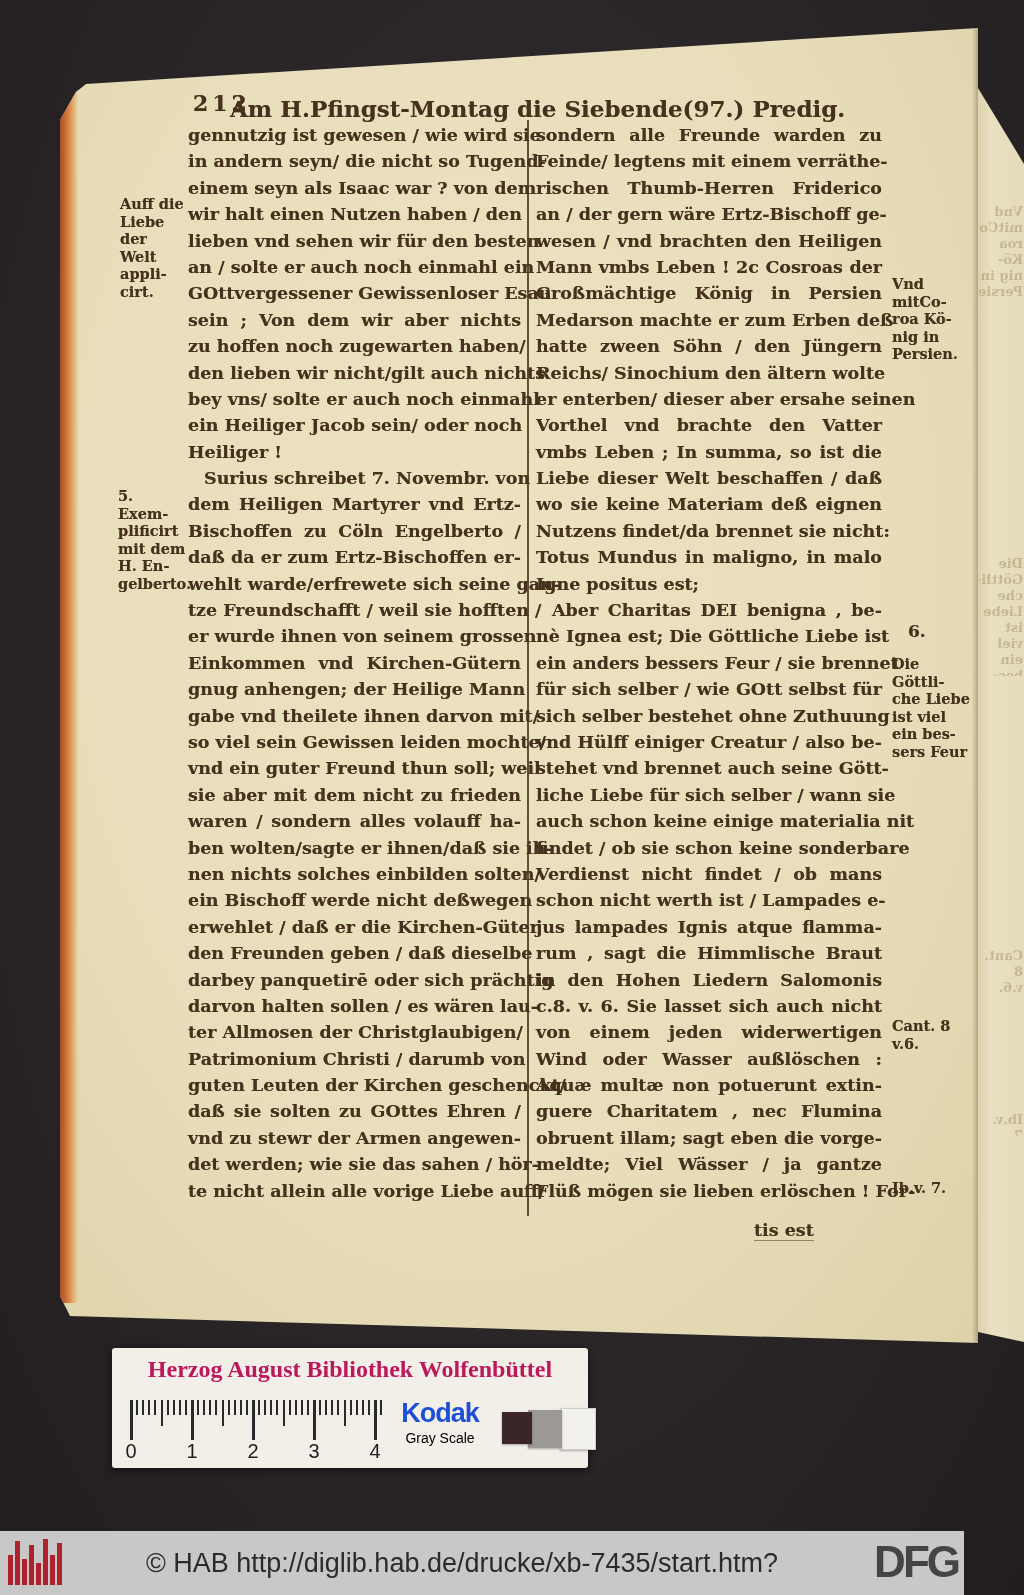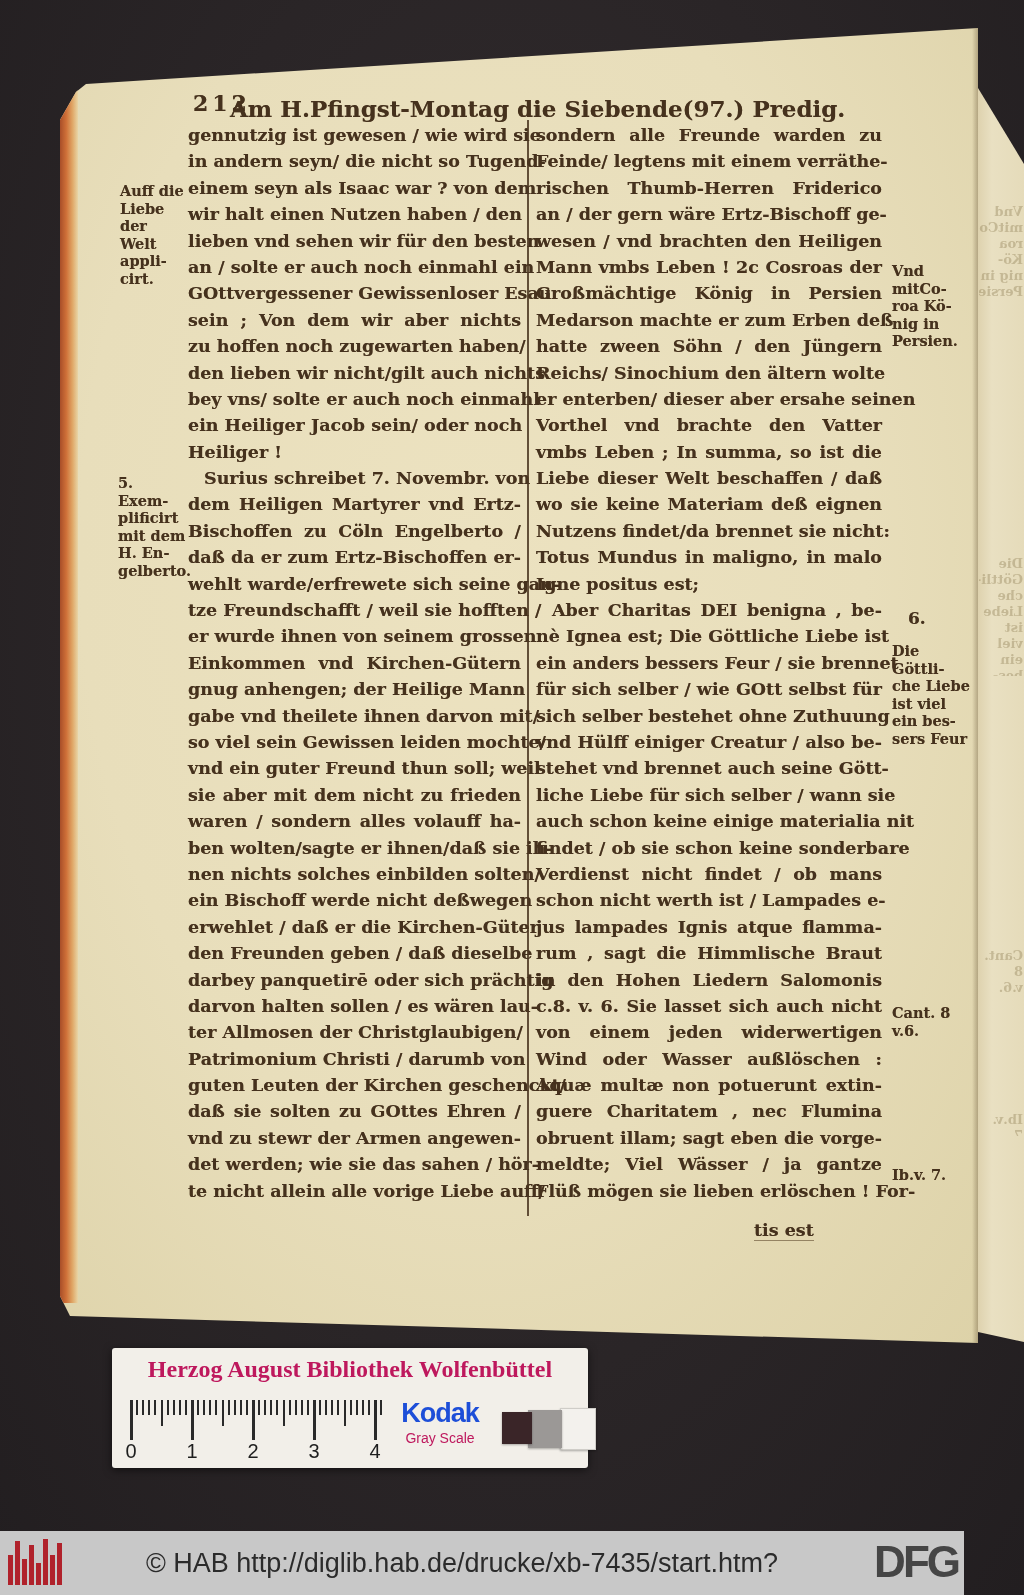--- a/index.html
+++ b/index.html
@@ -35,21 +35,21 @@
         font-size:23px;font-weight:bold;white-space:nowrap;}
   #col-divider{position:absolute;left:467px;top:92px;width:2px;height:1096px;background:#4a3520;opacity:.85;}
 
   .column{position:absolute;top:94px;font-size:17.5px;font-weight:bold;}
   #col-left{left:128px;width:333px;}
   #col-right{left:476px;width:346px;}
   .line{height:26.4px;line-height:26.4px;text-align:justify;text-align-last:justify;white-space:nowrap;overflow:visible;}
   .line.short{text-align-last:left;}
   .line.indent{text-indent:16px;}
 
-  .margin-note{position:absolute;font-size:14.5px;line-height:17.5px;font-weight:bold;white-space:pre-line;}
+  .margin-note{position:absolute;font-size:14.5px;line-height:17.5px;font-weight:bold;white-space:pre-line;margin-top:13px;}
   #lnote-1{left:60px;top:154px;width:66px;}
   #lnote-2{left:58px;top:446px;width:70px;}
   #rnote-1{left:832px;top:234px;width:82px;}
   #rnote-2{left:848px;top:582px;width:60px;font-size:17px;}
   #rnote-3{left:832px;top:614px;width:84px;}
   #rnote-4{left:832px;top:976px;width:84px;}
   #rnote-5{left:832px;top:1138px;width:84px;}
   #catchword{position:absolute;left:694px;top:1192px;font-size:17.5px;font-weight:bold;
         border-bottom:1px solid rgba(70,45,20,.5);}
 
@@ -60,21 +60,21 @@
         font-family:"Liberation Serif", serif;font-weight:bold;font-size:24px;color:#be185d;}
   #ruler{position:absolute;left:8px;top:52px;width:280px;height:62px;}
   #ruler .tick{position:absolute;top:0;width:2px;height:15px;background:#2a2a2a;}
   #ruler .tick.half{height:26px;}
   #ruler .tick.major{height:40px;width:3px;}
   #ruler .ruler-num{position:absolute;top:40px;width:20px;margin-left:-9px;text-align:center;
         font-family:"Liberation Sans", sans-serif;font-size:20px;color:#1e1e1e;}
   #kodak-brand{position:absolute;left:278px;top:50px;width:100px;text-align:center;
         font-family:"Liberation Sans", sans-serif;font-weight:bold;font-size:27px;color:#1d4ed8;letter-spacing:-1px;}
   #kodak-sub{position:absolute;left:278px;top:82px;width:100px;text-align:center;
-        font-family:"Liberation Sans", sans-serif;font-size:14px;color:#be185d;}
+        font-family:"Liberation Sans", sans-serif;font-size:14px;color:#000000;}
   .patch{position:absolute;box-shadow:0 1px 2px rgba(0,0,0,.3);}
   #patch-dark{left:390px;top:64px;width:30px;height:32px;z-index:3;}
   #patch-mid{left:416px;top:62px;width:34px;height:38px;z-index:2;}
   #patch-light{left:448px;top:60px;width:34px;height:40px;z-index:1;border:1px solid #cfcdc8;}
 
   
   #footer{position:absolute;left:0;top:1531px;width:964px;height:64px;background:#c8c8c8;}
   #footer-text{position:absolute;left:80px;right:120px;top:0;height:64px;line-height:64px;
         text-align:center;font-family:"Liberation Sans", sans-serif;font-size:27px;color:#2b2b2b;}
   #dfg{position:absolute;right:6px;top:6px;font-family:"Liberation Sans", sans-serif;

